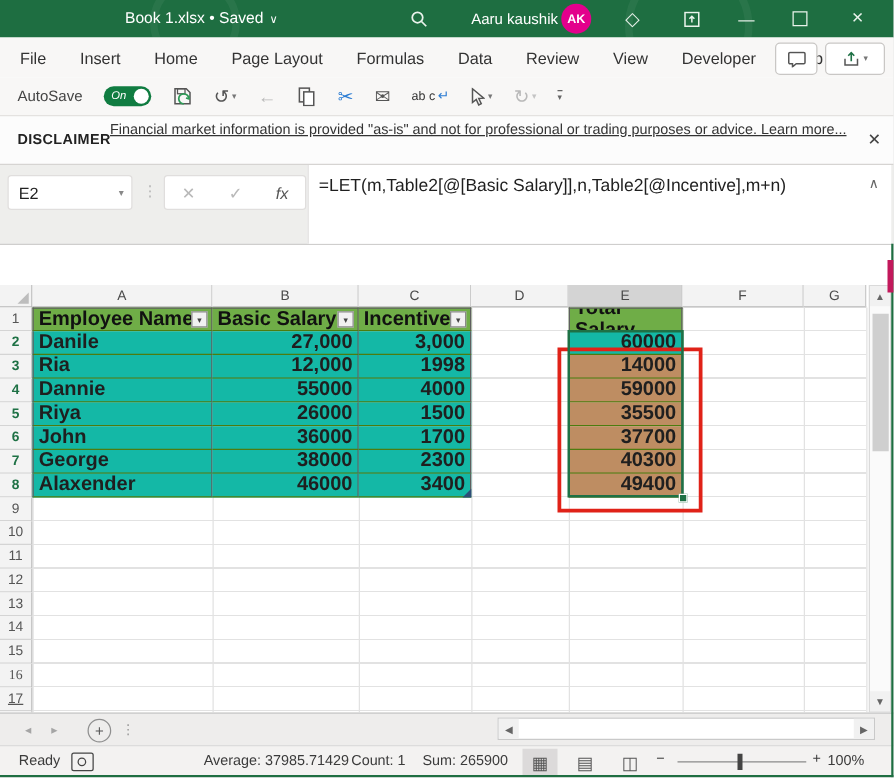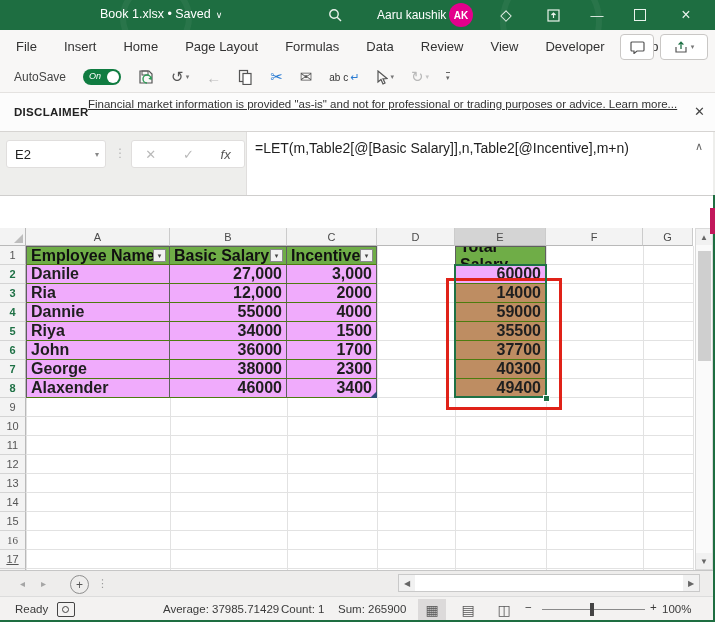--- a/index.html
+++ b/index.html
@@ -61,21 +61,21 @@
   .cornercell:after{content:"";position:absolute;right:2px;bottom:2px;border-left:9px solid transparent;border-bottom:9px solid #bdbdbd;}
   .vline{position:absolute;top:18px;width:1px;background:#e2e2e2;height:324px;}
   .hlines{position:absolute;left:26px;top:18px;right:22px;height:324px;
           background:repeating-linear-gradient(to bottom,transparent 0 18px,#e2e2e2 18px 19px);}
   .tcell{position:absolute;height:19px;box-sizing:border-box;border-right:1px solid #5f5f5f;border-bottom:1px solid #4d7c0f;
          font-size:16px;font-weight:600;color:#1f1f1f;display:flex;align-items:center;overflow:hidden;}
   .thead{background:#6FAD47;font-weight:bold;border-top:1px solid #5f5f5f;color:#111;}
   .tleft{border-left:1px solid #5f5f5f;}
   .tname{padding-left:4px;}
   .tnum{justify-content:flex-end;padding-right:4px;}
-  .orange{background:#f0abfc;}
+  .orange{background:#14b8a6;}
   .selfill{background:#BE8D62;}
   .filterbtn{position:absolute;width:13px;height:13px;background:#f1f1f1;border:1px solid #8a8a8a;box-sizing:border-box;
              font-size:7px;color:#444;display:flex;align-items:center;justify-content:center;}
   .selbox{position:absolute;left:454px;top:36px;width:93px;height:134px;border:2px solid #1E7145;box-sizing:border-box;pointer-events:none;}
   .fillhandle{position:absolute;left:543px;top:167px;width:7px;height:7px;background:#1E7145;border:1px solid #fff;box-sizing:border-box;}
   .redbox{position:absolute;left:446px;top:50px;width:116px;height:132px;border:3px solid #E02218;box-sizing:border-box;pointer-events:none;}
   .tbltri{position:absolute;left:370px;top:163px;width:0;height:0;border-left:7px solid transparent;border-bottom:7px solid #2E4D77;}
   
   .vscroll{position:absolute;left:695px;top:0;width:18px;height:342px;background:#fafafa;border:1px solid #dadada;box-sizing:border-box;}
   .sbtn{position:absolute;font-size:8px;color:#666;width:16px;height:16px;display:flex;align-items:center;justify-content:center;background:#f1f1f1;}
@@ -270,28 +270,28 @@
         <div class="filterbtn" style="left:270px;top:21px;">▾</div>
         <div class="tcell thead tname" style="left:287px;top:18px;width:90px;">Incentive</div>
         <div class="filterbtn" style="left:360px;top:21px;">▾</div>
         <div class="tcell thead tname tleft" style="left:455px;top:18px;width:91px;">Total Salary</div>
         <div class="tcell orange tname tleft" style="left:26px;top:37px;width:144px;">Danile</div>
         <div class="tcell orange tnum" style="left:170px;top:37px;width:117px;">27,000</div>
         <div class="tcell orange tnum" style="left:287px;top:37px;width:90px;">3,000</div>
         <div class="tcell orange tnum tleft" style="left:455px;top:37px;width:91px;">60000</div>
         <div class="tcell orange tname tleft" style="left:26px;top:56px;width:144px;">Ria</div>
         <div class="tcell orange tnum" style="left:170px;top:56px;width:117px;">12,000</div>
-        <div class="tcell orange tnum" style="left:287px;top:56px;width:90px;">2000</div>
+        <div class="tcell orange tnum" style="left:287px;top:56px;width:90px;">1998</div>
         <div class="tcell selfill tnum tleft" style="left:455px;top:56px;width:91px;">14000</div>
         <div class="tcell orange tname tleft" style="left:26px;top:75px;width:144px;">Dannie</div>
         <div class="tcell orange tnum" style="left:170px;top:75px;width:117px;">55000</div>
         <div class="tcell orange tnum" style="left:287px;top:75px;width:90px;">4000</div>
         <div class="tcell selfill tnum tleft" style="left:455px;top:75px;width:91px;">59000</div>
         <div class="tcell orange tname tleft" style="left:26px;top:94px;width:144px;text-align:center;">Riya</div>
-        <div class="tcell orange tnum" style="left:170px;top:94px;width:117px;">34000</div>
+        <div class="tcell orange tnum" style="left:170px;top:94px;width:117px;">26000</div>
         <div class="tcell orange tnum" style="left:287px;top:94px;width:90px;">1500</div>
         <div class="tcell selfill tnum tleft" style="left:455px;top:94px;width:91px;">35500</div>
         <div class="tcell orange tname tleft" style="left:26px;top:113px;width:144px;">John</div>
         <div class="tcell orange tnum" style="left:170px;top:113px;width:117px;">36000</div>
         <div class="tcell orange tnum" style="left:287px;top:113px;width:90px;">1700</div>
         <div class="tcell selfill tnum tleft" style="left:455px;top:113px;width:91px;">37700</div>
         <div class="tcell orange tname tleft" style="left:26px;top:132px;width:144px;">George</div>
         <div class="tcell orange tnum" style="left:170px;top:132px;width:117px;">38000</div>
         <div class="tcell orange tnum" style="left:287px;top:132px;width:90px;">2300</div>
         <div class="tcell selfill tnum tleft" style="left:455px;top:132px;width:91px;">40300</div>

